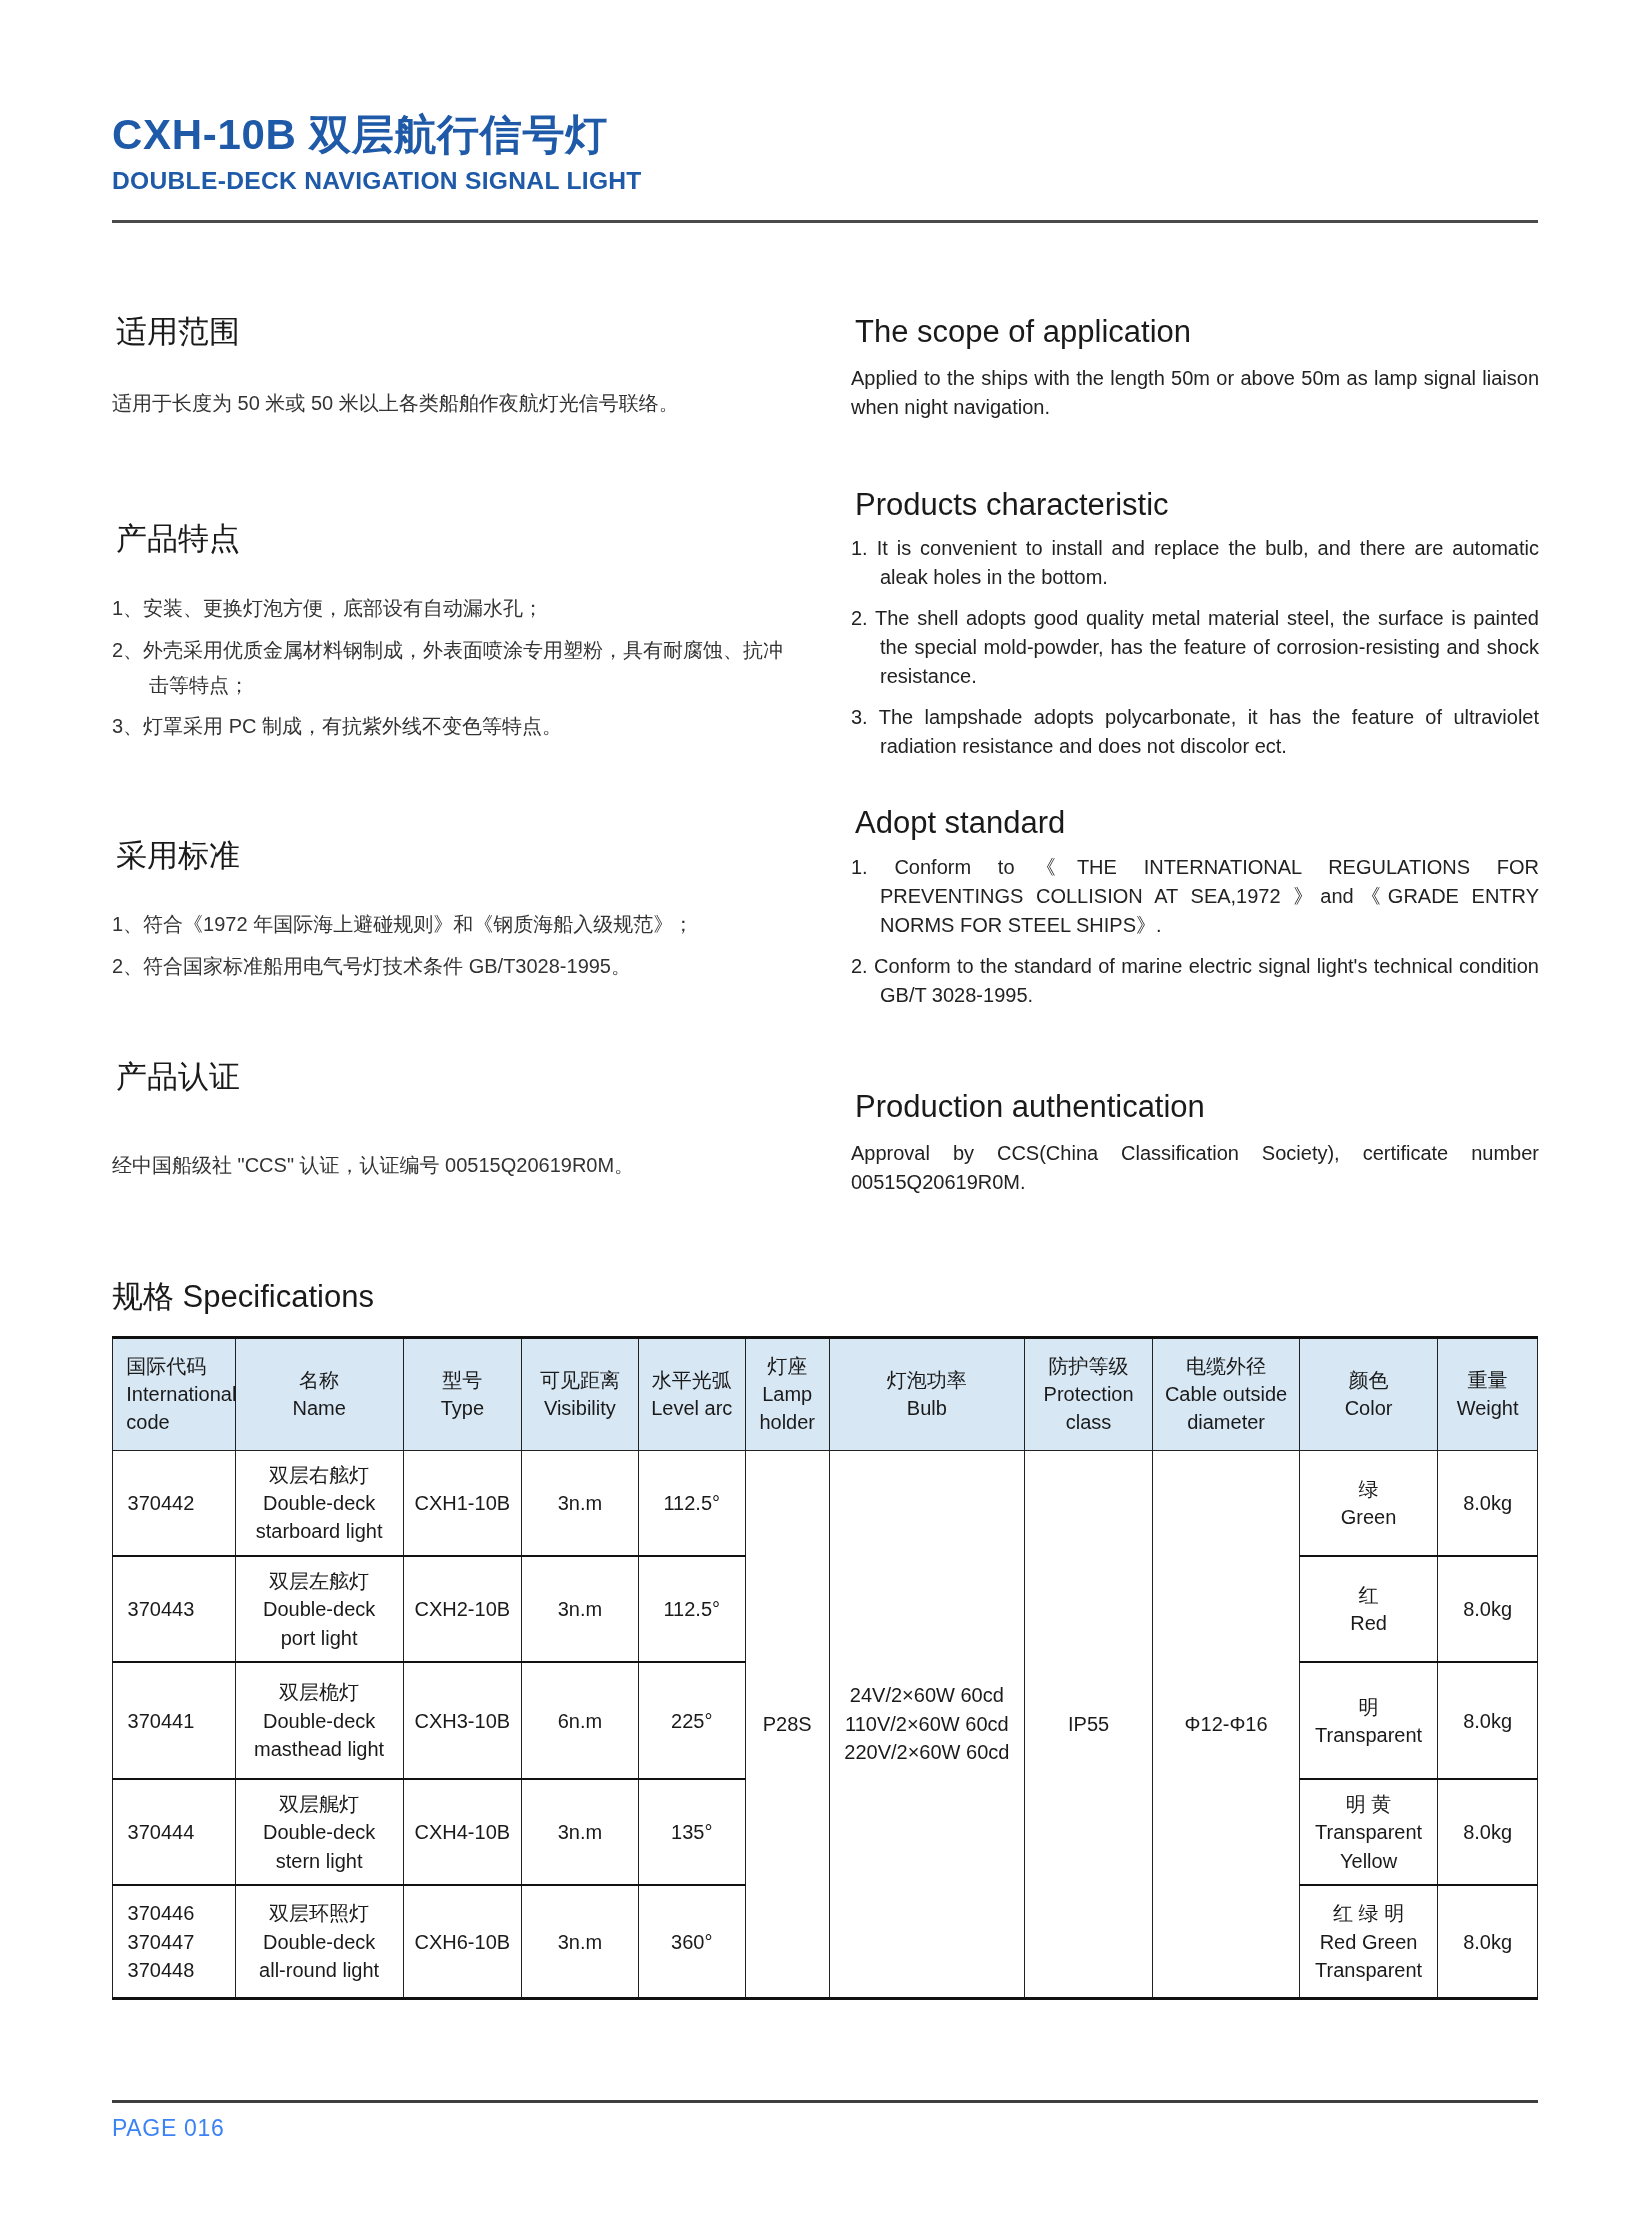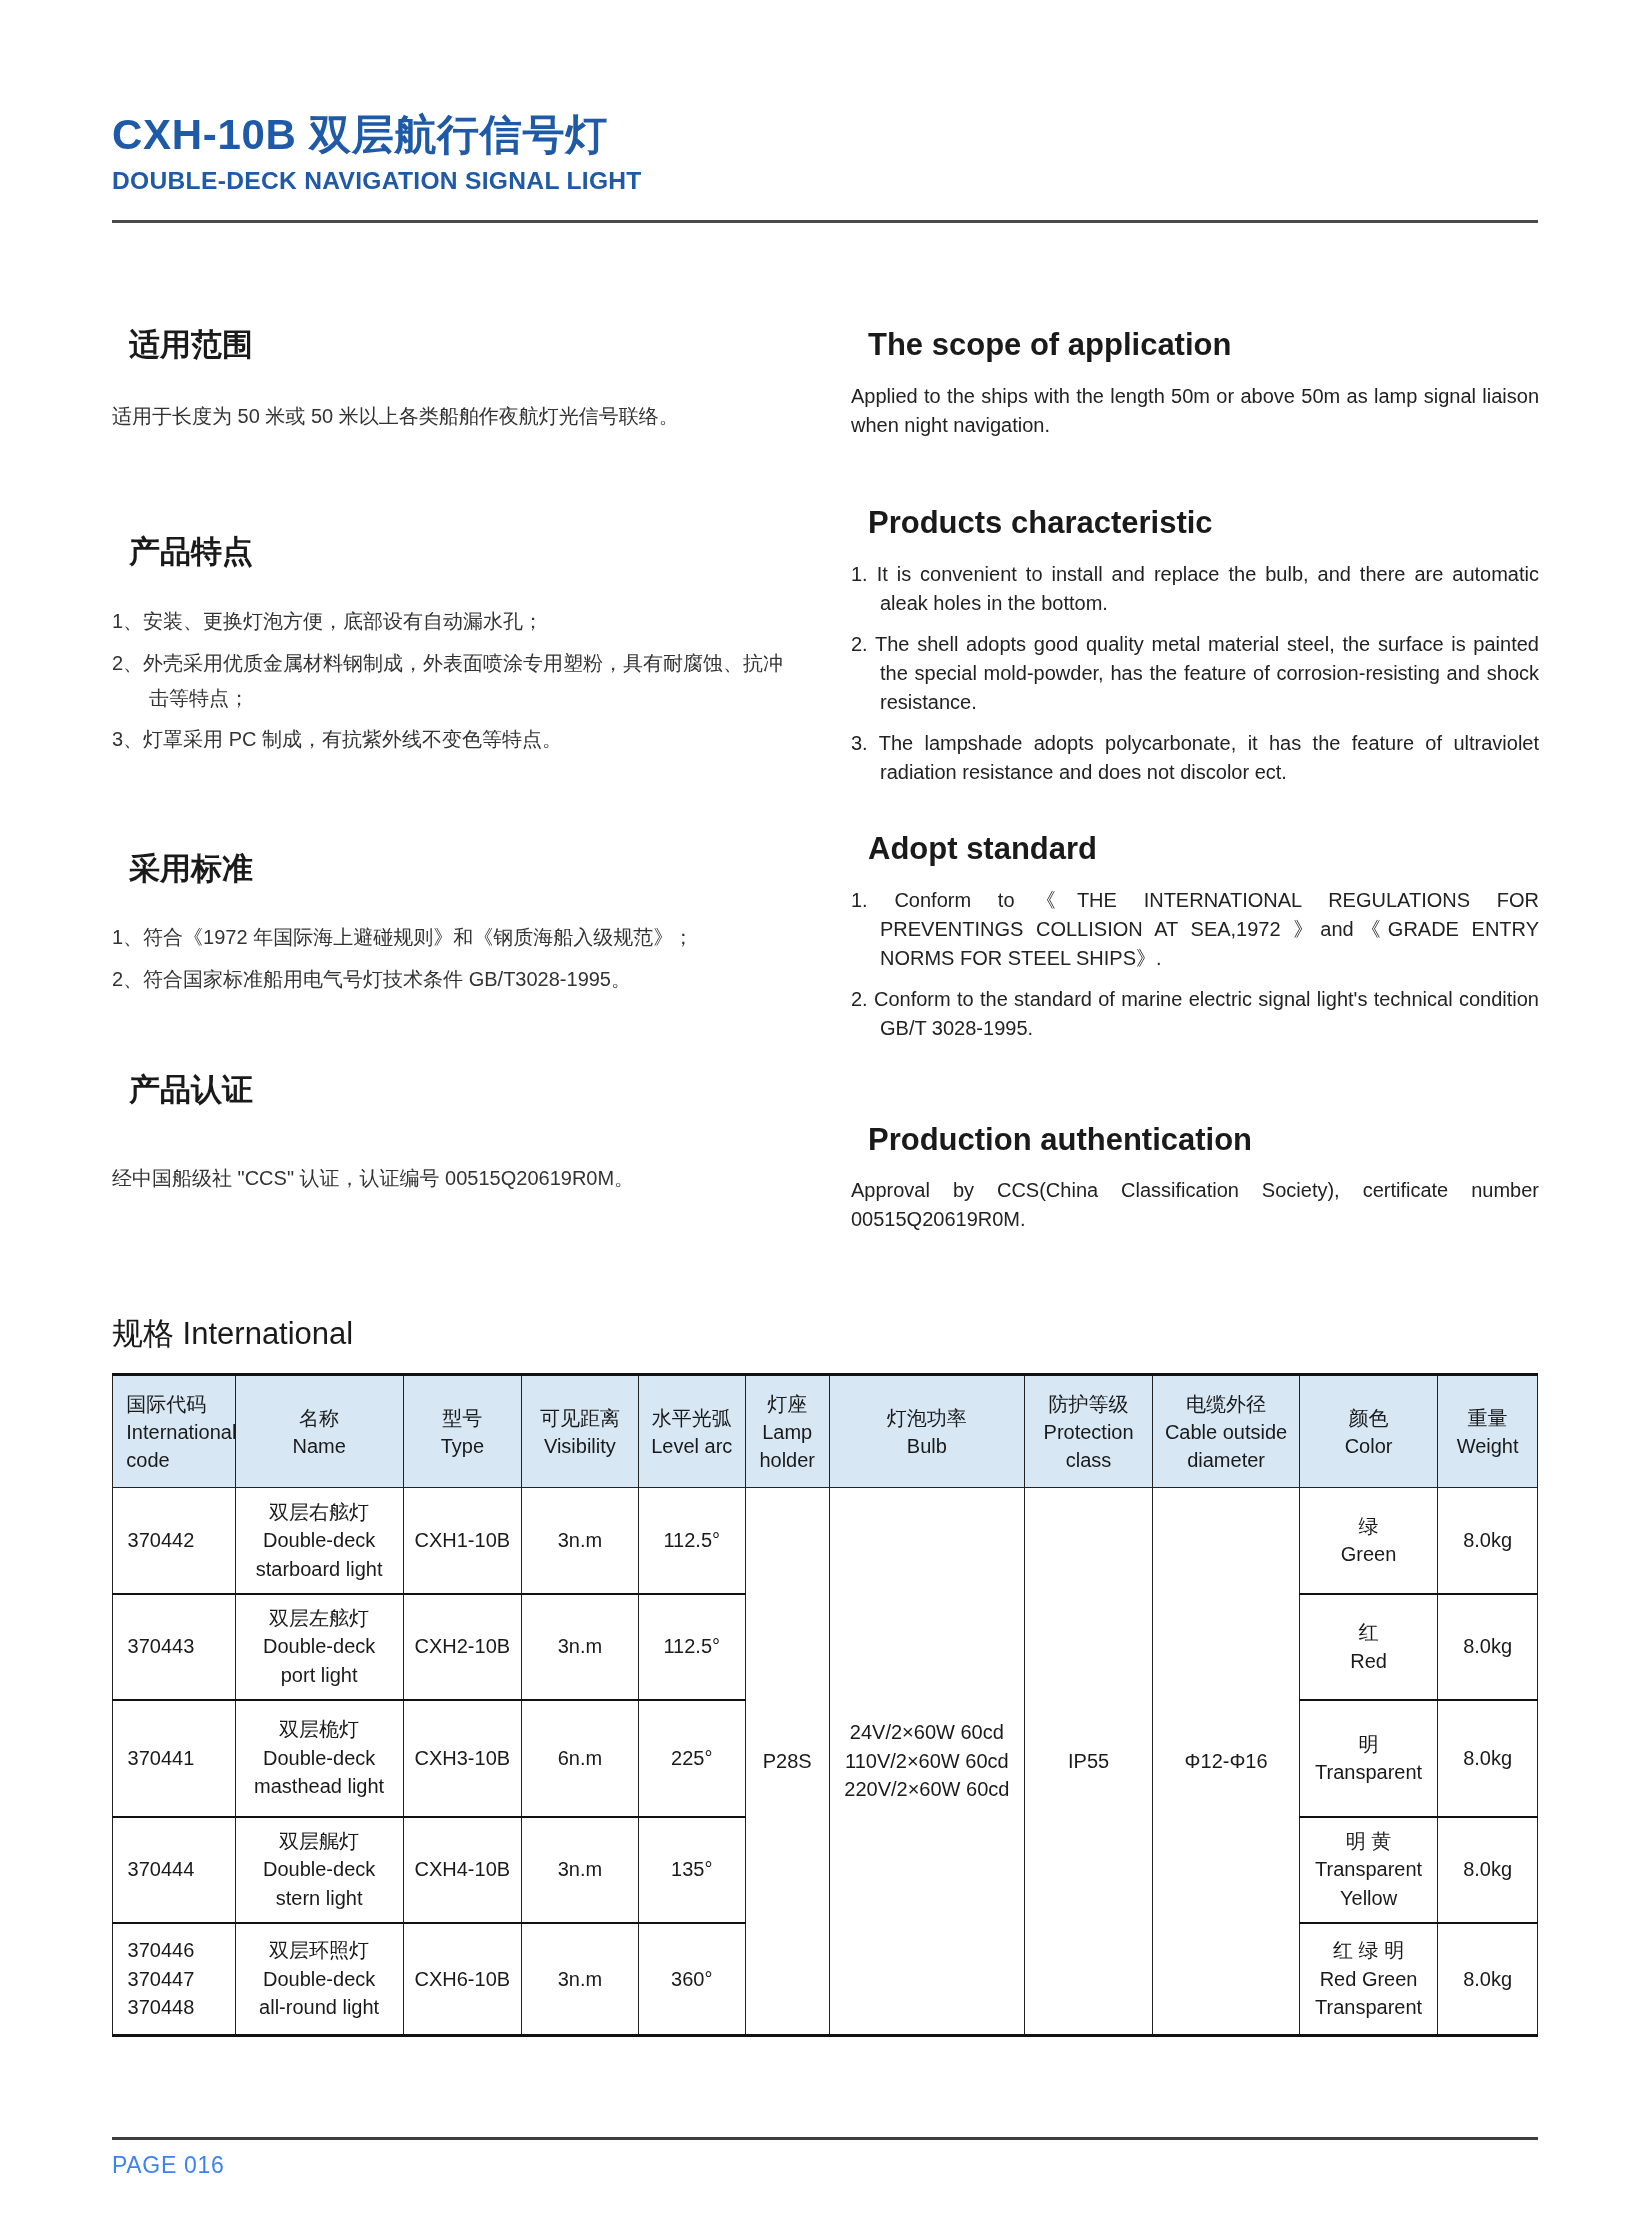--- a/index.html
+++ b/index.html
@@ -30,22 +30,22 @@
   }
   
   .columns{
     margin-top:85px;
     display:grid;
     grid-template-columns:672px 688px;
     column-gap:67px;
   }
   section{display:block;}
   .sec-h{
-    margin:17px;
-    font-size:31px;line-height:1.28;font-weight:700;color:#1a1a1a;
+    margin:4px;
+    font-size:31px;line-height:1.28;font-weight:400;color:#1a1a1a;
   }
   .col-zh .body{
     margin:35px 0 0 0;
     font-size:20px;line-height:1.6;color:#333;
   }
   .col-zh .item{
     margin:6.7px 0 0 0;
     font-size:20px;line-height:1.75;color:#333;
     padding-left:37px;text-indent:-37px;
   }
@@ -176,21 +176,21 @@
         <p class="item">2. Conform to the standard of marine electric signal light's technical condition GB/T 3028-1995.</p>
       </section>
       <section class="sec-auth-en">
         <h3 class="sec-h">Production authentication</h3>
         <p class="body">Approval by CCS(China Classification Society), certificate number 00515Q20619R0M.</p>
       </section>
     </div>
 
   </div>
 
-  <h3 class="specs-heading">规格 International</h3>
+  <h3 class="specs-heading">规格 Specifications</h3>
 
   <table class="specs">
     <colgroup>
       <col style="width:8.6%">
         <col style="width:11.8%">
         <col style="width:8.3%">
       <col style="width:8.2%">
         <col style="width:7.5%">
         <col style="width:5.9%">
       <col style="width:13.7%">

